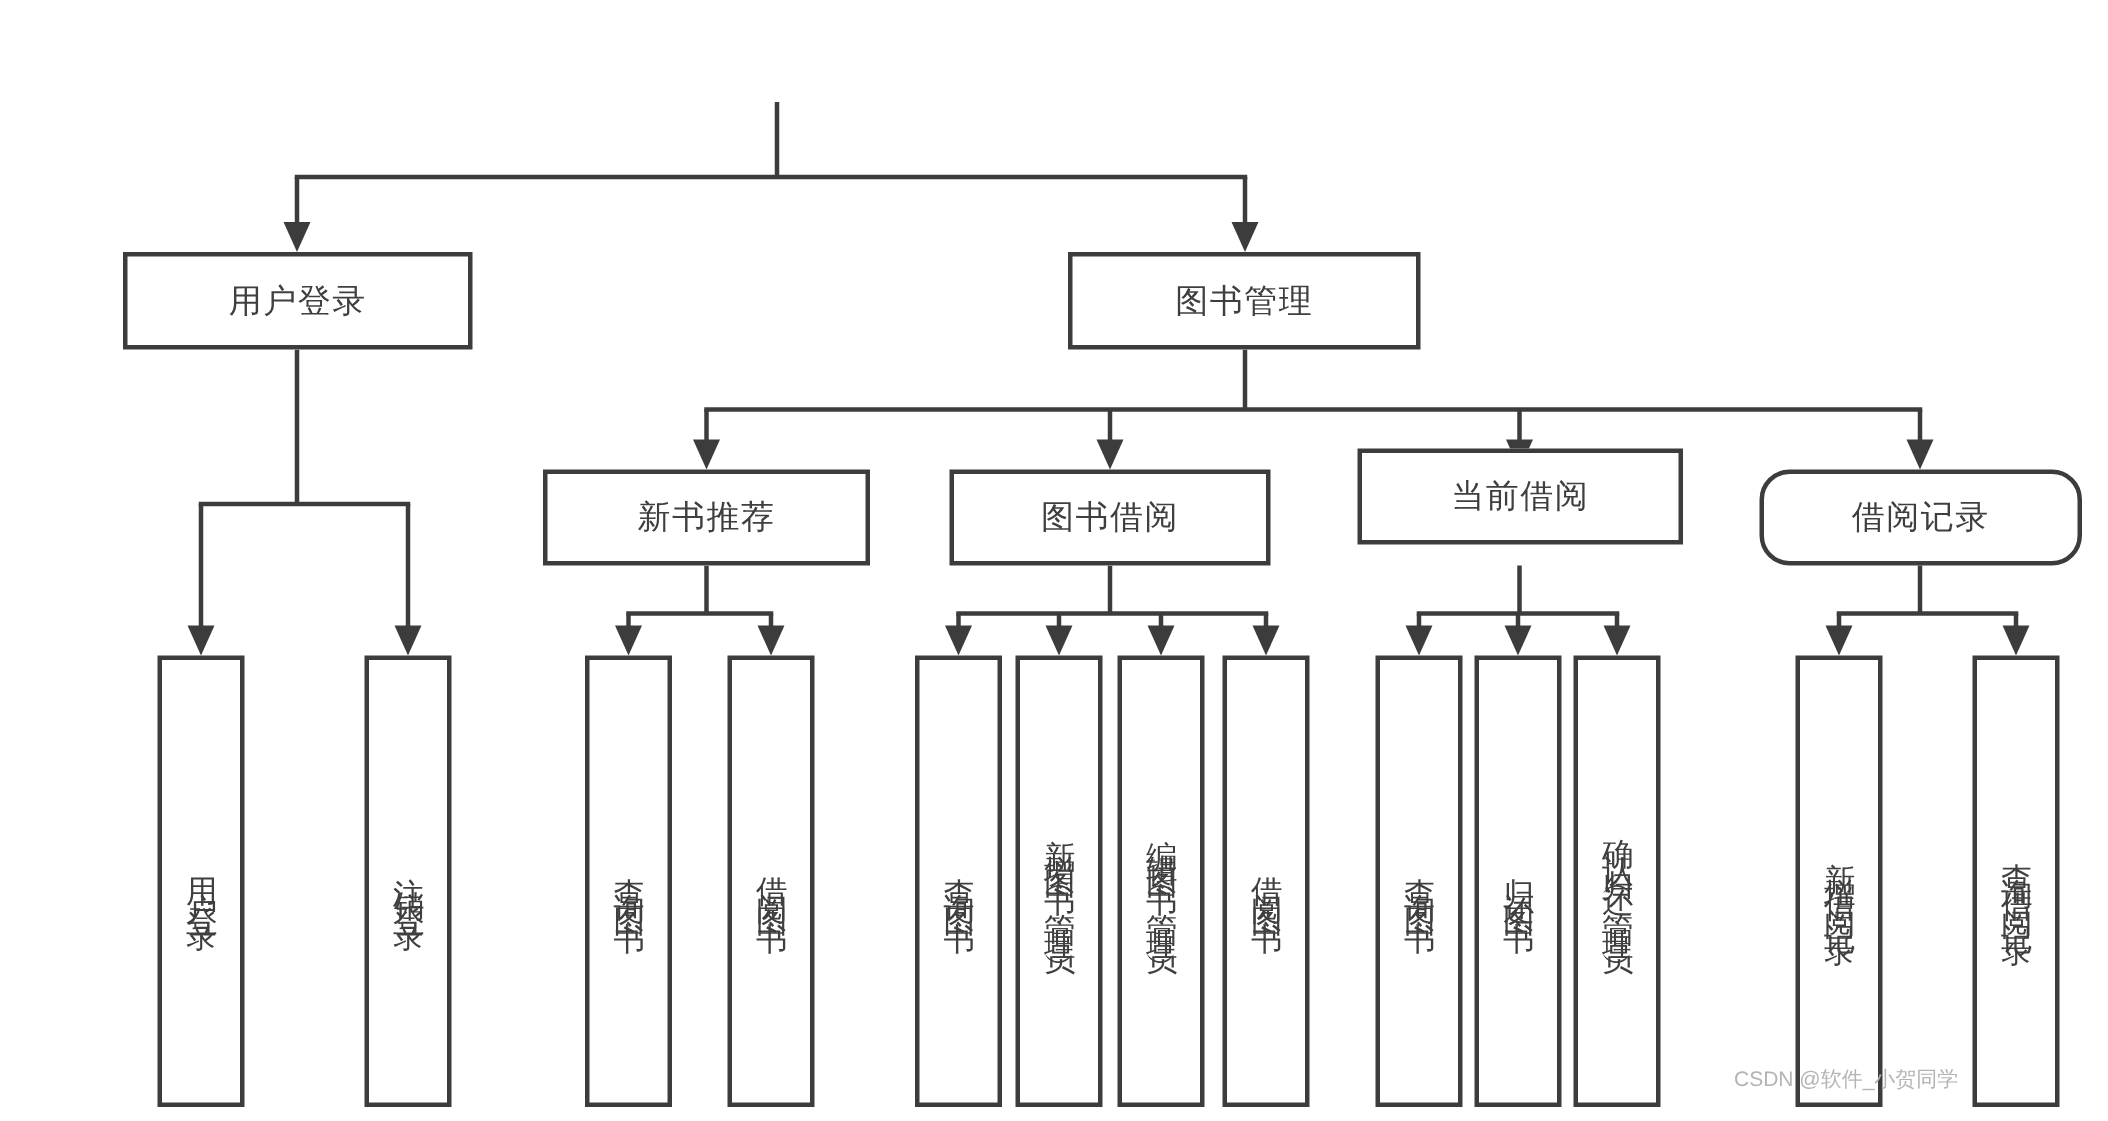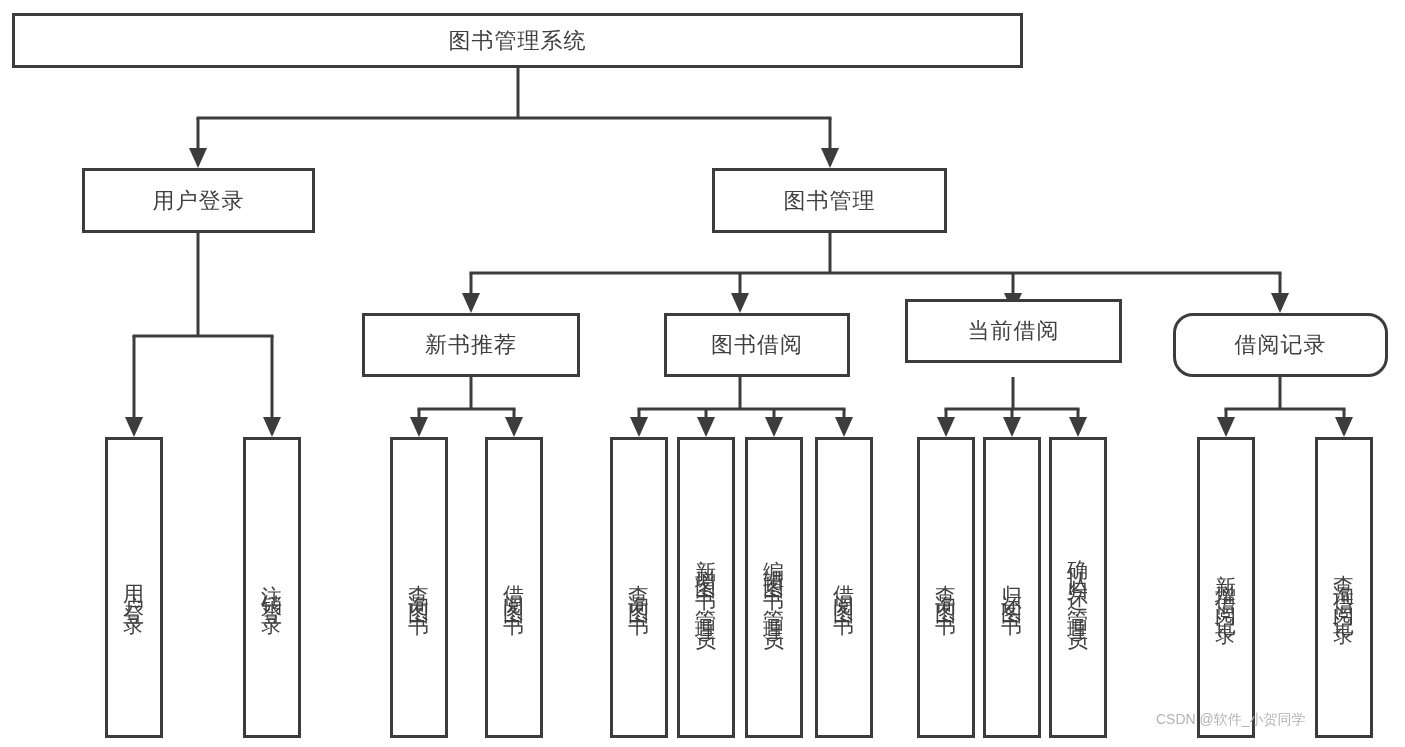--- a/index.html
+++ b/index.html
@@ -21,21 +21,21 @@
   }
   .watermark {
     position:absolute; left:1156px; top:711px; z-index:5;
     font-size:14px; color:#b4b4b4; white-space:nowrap;
   }
   
   .n-root  { left:12px;   top:13px;  width:1011px; height:55px; }
   .n-l2a   { left:82px;   top:168px; width:233px;  height:65px; }
   .n-l2b   { left:712px;  top:168px; width:235px;  height:65px; }
   .n-l3a   { left:362px;  top:313px; width:218px;  height:64px; }
-  .n-l3b   { left:633px;  top:313px; width:186px;  height:64px;margin-left:31px; }
+  .n-l3b   { left:633px;  top:313px; width:214px;  height:64px; }
   .n-l3c   { left:905px;  top:299px; width:217px;  height:64px;align-items:center; }
   .n-l3d   { left:1173px; top:313px; width:215px;  height:64px;border-radius:20px; }
   .leaf    { top:437px; width:58px; height:301px; }
   .x-a1 { left:105px; }  .x-a2 { left:243px; }
   .x-b1 { left:390px; }  .x-b2 { left:485px; }
   .x-c1 { left:610px; }  .x-c2 { left:677px; } .x-c3 { left:745px; } .x-c4 { left:815px; }
   .x-d1 { left:917px; }  .x-d2 { left:983px; } .x-d3 { left:1049px; }
   .x-e1 { left:1197px; } .x-e2 { left:1315px; }
 </style>
 </head>
@@ -112,23 +112,20 @@
     <g>
       <line x1="1280" y1="377" x2="1280" y2="409"></line>
       <line x1="1224.5" y1="409" x2="1345.5" y2="409"></line>
       <line x1="1226" y1="409" x2="1226" y2="420"></line>
       <polygon points="1217,417 1235,417 1226,437" stroke="none"></polygon>
       <line x1="1344" y1="409" x2="1344" y2="420"></line>
       <polygon points="1335,417 1353,417 1344,437" stroke="none"></polygon>
     </g>
   </svg>
 
-  <div class="box n-root">
-    <span class="h-label">图书管理系统</span>
-  </div>
 
   <div class="box n-l2a">
     <span class="h-label">用户登录</span>
   </div>
   <div class="box n-l3a">
     <span class="h-label">新书推荐</span>
   </div>
 
   <div class="box n-l2b">
     <span class="h-label">图书管理</span>

